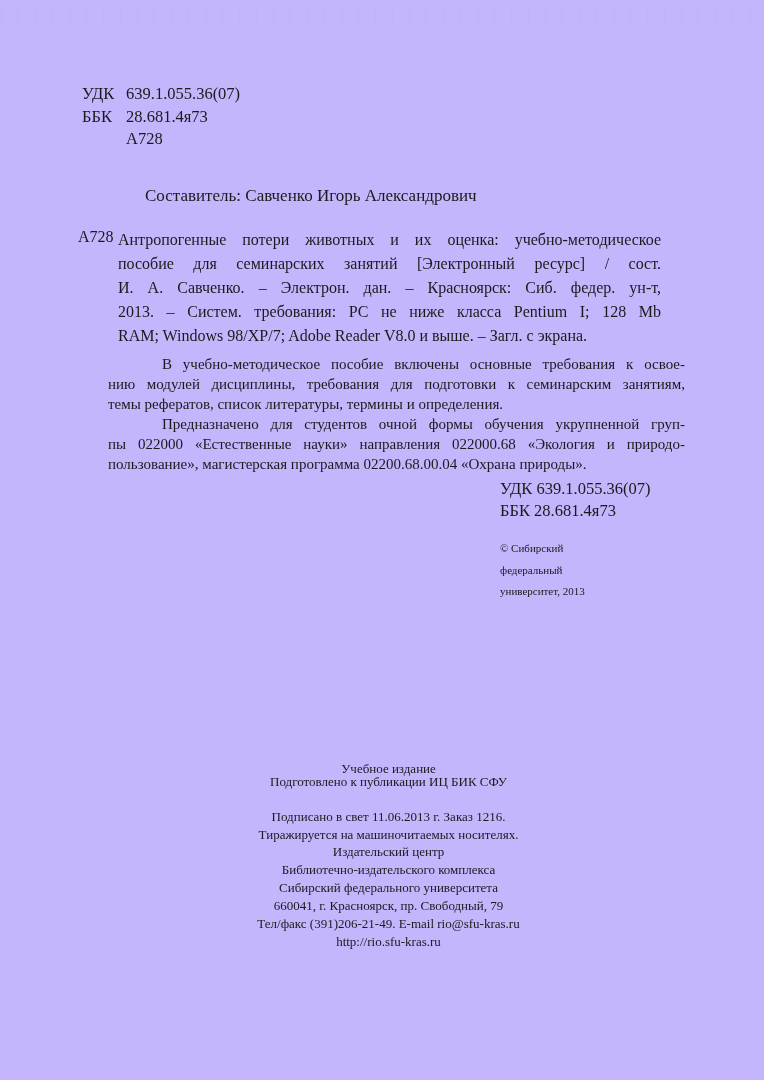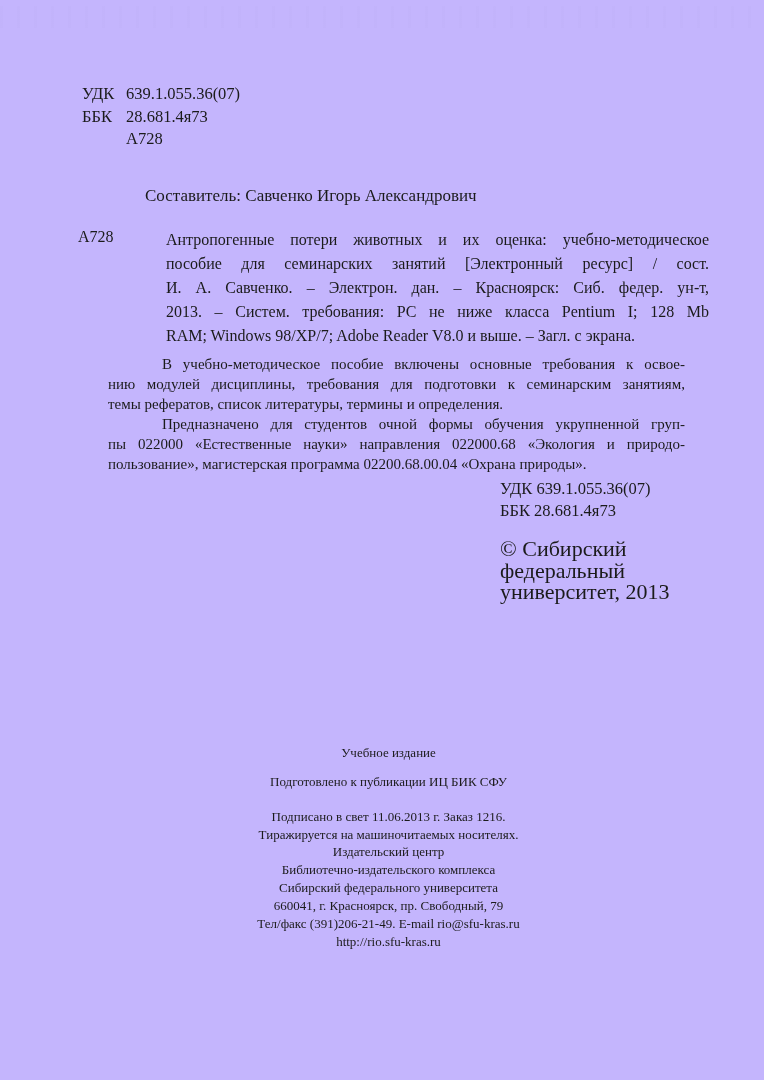--- a/index.html
+++ b/index.html
@@ -36,21 +36,21 @@
   .compiler {
     position: absolute;
     left: 145px; top: 186px;
     font-size: 17px;
     white-space: nowrap;
   }
 
   
   .catalog { position: absolute; left: 78px; top: 228px; font-size: 16px; }
   .catalog-mark { position: absolute; left: 0; top: 0; }
-  .catalog-lines { margin-left: 88px; width: 543px; line-height: 24px; }
+  .catalog-lines { margin-left: 40px; width: 543px; line-height: 24px; }
 
   
   .annotation {
     position: absolute;
     left: 108px; top: 354px;
     width: 577px;
     font-size: 15px;
     line-height: 20px;
   }
 
@@ -62,35 +62,35 @@
   .side-codes {
     position: absolute;
     left: 500px; top: 478px;
     font-size: 16.5px;
     line-height: 21.5px;
     white-space: nowrap;
   }
   .copyright {
     position: absolute;
     left: 500px; top: 538px;
-    font-size: 22px;
+    font-size: 11px;
     line-height: 21.5px;
     white-space: nowrap;
   }
 
   
   .imprint {
     position: absolute;
     left: 80px;
     width: 617px;
     text-align: center;
     font-size: 13px;
     line-height: 18px;
   }
-  .imprint-edition   { top: 744px; text-align: center; }
+  .imprint-edition   { top: 760px; text-align: center; }
   .imprint-prepared  { top: 773px; }
   .imprint-release   { top: 808px; }
   .imprint-publisher { top: 843px; }
 </style>
 </head>
 <body>
 
 <div class="page">
   <div class="scan-noise"></div>
 

